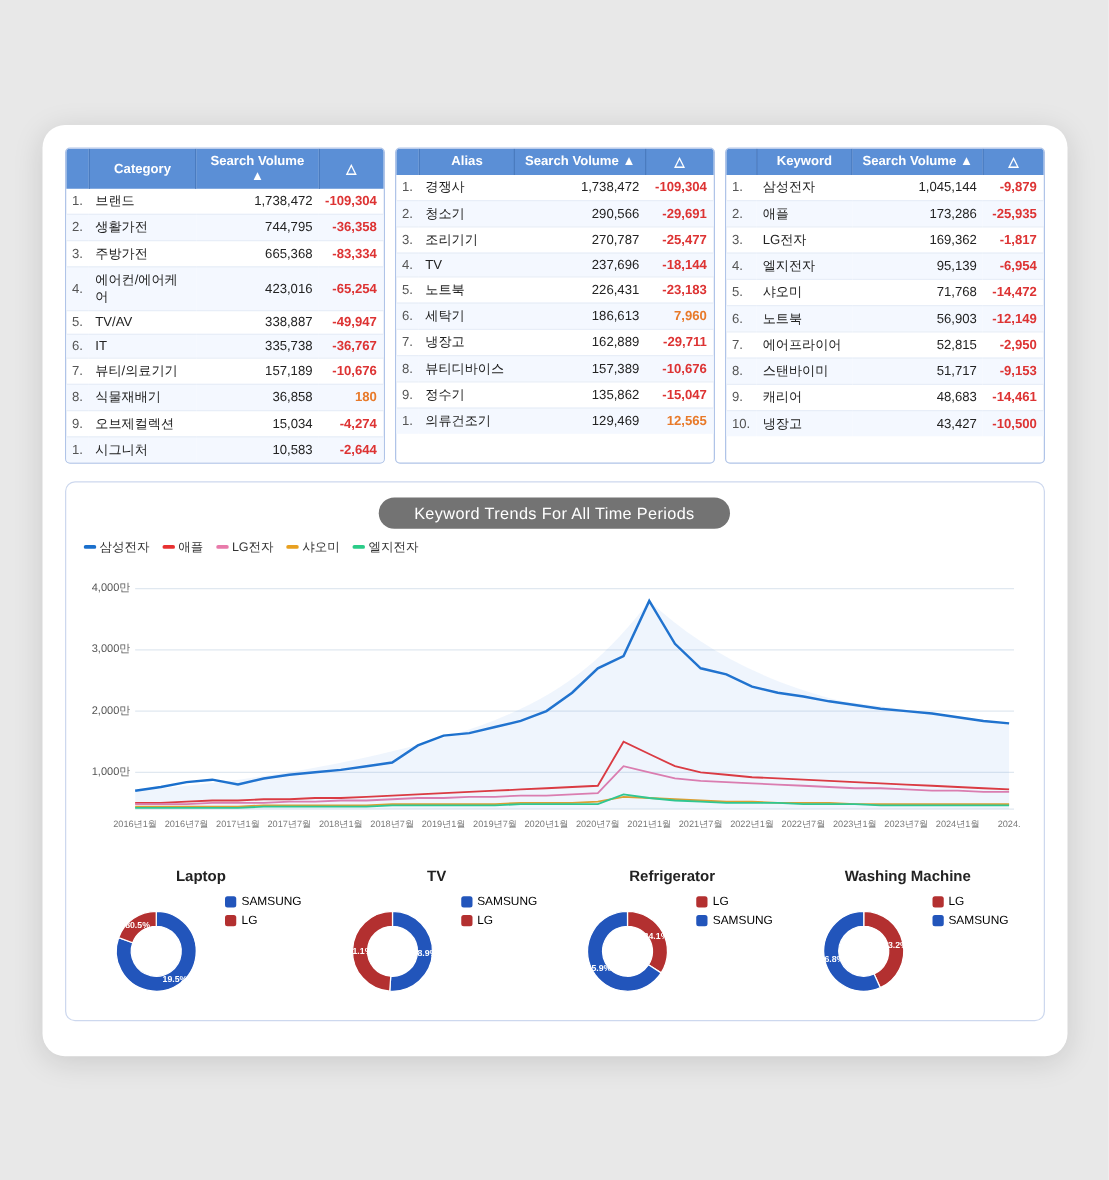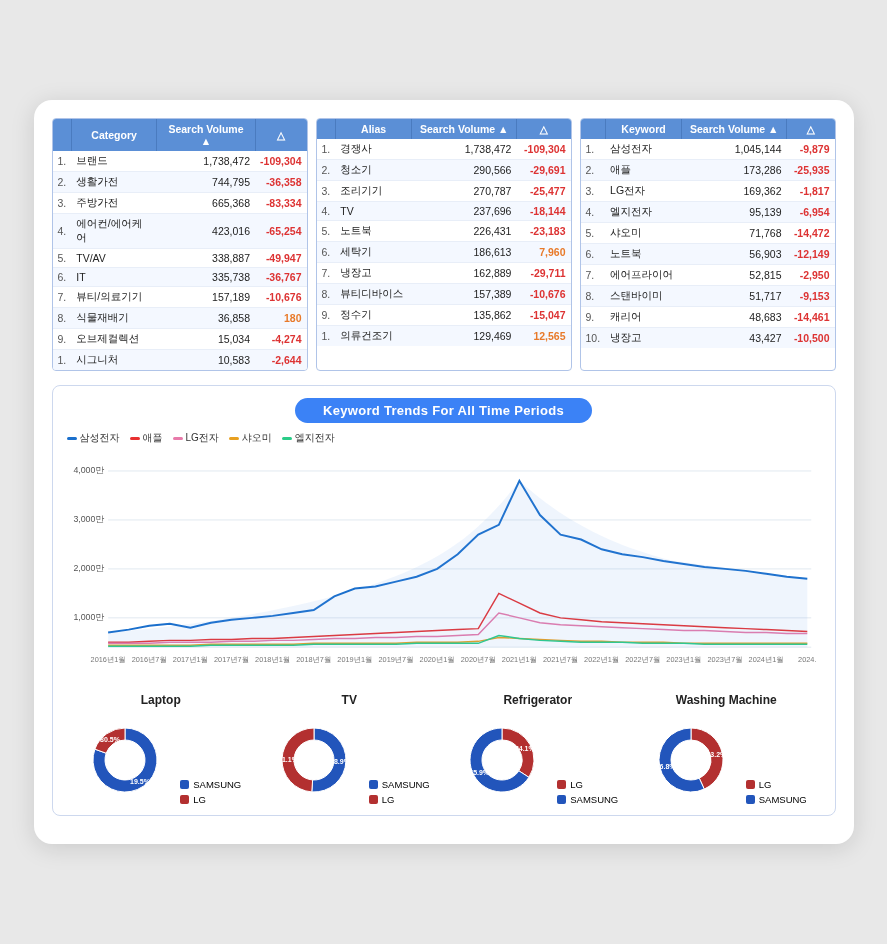--- a/index.html
+++ b/index.html
@@ -67,26 +67,26 @@
       border-radius: 8px;
       padding: 12px 14px 10px 14px;
       margin-bottom: 10px;
     }
     .chart-title-wrap {
       display: flex;
       justify-content: center;
       margin-bottom: 8px;
     }
     .chart-title {
-      background: #3b82f6;
+      background: #737373;
       color: #fff;
       border-radius: 20px;
       padding: 5px 28px;
       font-size: 13px;
-      font-weight: bold;
+      font-weight: normal;
       letter-spacing: 0.3px;
     }
     .chart-controls-row {
       display: flex;
       align-items: center;
       justify-content: space-between;
       margin-bottom: 4px;
     }
     .legend {
       display: flex;
@@ -169,21 +169,21 @@
     }
     .donut-title {
       font-size: 12px;
       font-weight: bold;
       color: #222;
       margin-bottom: 8px;
       text-align: center;
     }
     .donut-inner {
       display: flex;
-      align-items: flex-end;
+      align-items: flex-start;
       gap: 10px;
     }
     .donut-legend {
       display: flex;
       flex-direction: column;
       gap: 4px;
     }
     .donut-legend-item {
       display: flex;
       align-items: center;

